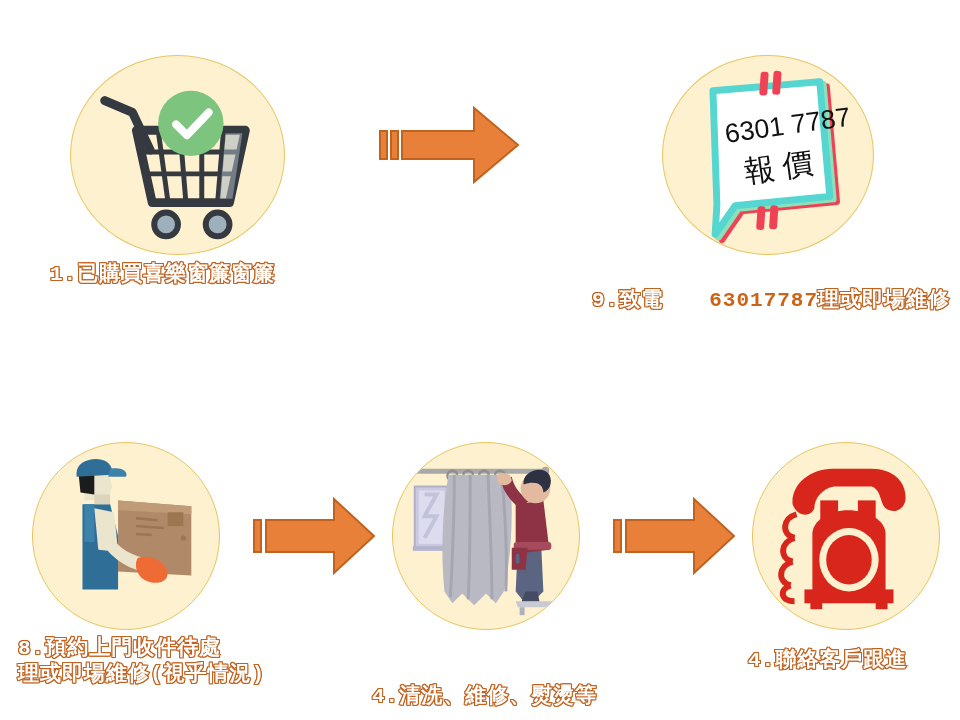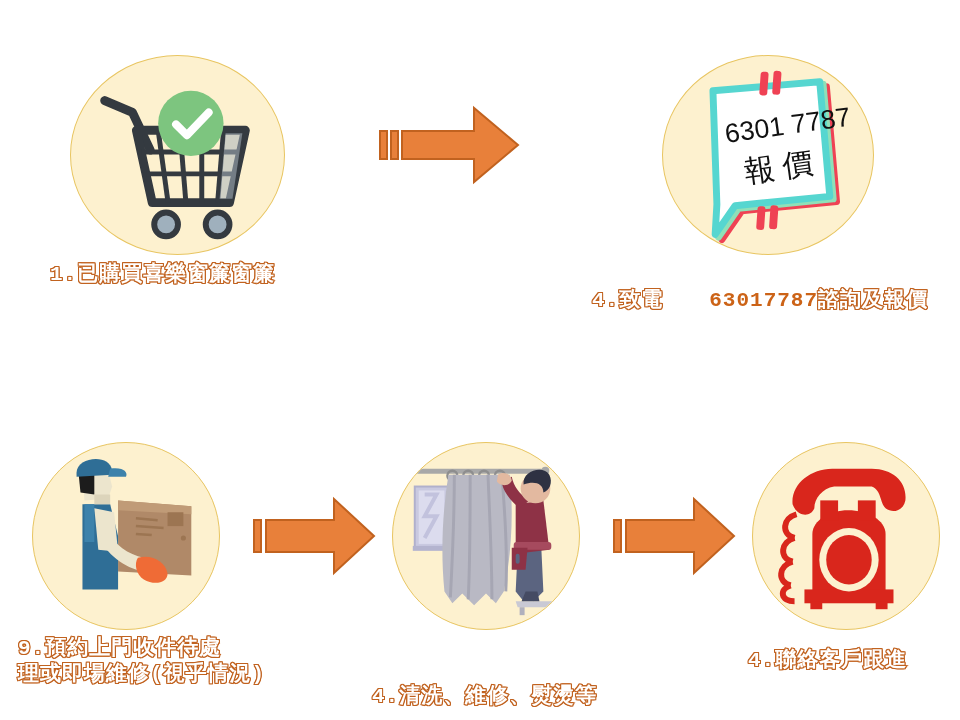--- a/index.html
+++ b/index.html
@@ -111,21 +111,21 @@
           <rect x="99" y="151" width="8" height="24" rx="3" transform="rotate(12 103 163)"></rect>
         </g>
 
         <text x="66" y="82" font-family="Liberation Sans, sans-serif" font-size="27" fill="#111">6301 7787</text>
         <text x="80" y="124" font-family="Liberation Serif, serif" font-size="31" fill="#111">報 價</text>
       </g>
     </svg>
   </div>
 
   <div class="step-label" style="left:592px; top:262px; width:360px; font-size:21px;">
-    <span>4.致電</span><span class="phone-num">63017787</span><span>諮詢及報價</span>
+    <span>9.致電</span><span class="phone-num">63017787</span><span>理或即場維修</span>
   </div>
 
   <div class="circle" style="left:32px; top:442px; width:188px; height:188px;">
     <svg viewBox="0 0 188 188">
 
       <path d="M86 58 L160 64 L160 134 L86 130 Z" fill="#b08968"></path>
       <path d="M86 58 L160 64 L160 72 L86 68 Z" fill="#c09b77"></path>
       <rect x="136" y="70" width="16" height="14" fill="#9c7552"></rect>
       <g stroke="#9c7552" stroke-width="2.5">
         <path d="M104 76 L126 78"></path>
@@ -147,21 +147,21 @@
 
       <path d="M46 30 L62 28 L62 52 L48 50 Z" fill="#1c1c1c"></path>
 
       <path d="M44 30 C44 14 78 10 80 28 L80 32 L44 34 Z" fill="#2f6e96"></path>
       <path d="M78 26 C92 24 96 30 94 34 L76 34 Z" fill="#3d82ab"></path>
 
       <path d="M62 52 L78 52 L78 62 L62 62 Z" fill="#dcd4bb"></path>
     </svg>
   </div>
 
-  <div class="step-label" style="left:18px; top:636px; width:320px; font-size:21px;">9.預約上門收件待處
+  <div class="step-label" style="left:18px; top:636px; width:320px; font-size:21px;">8.預約上門收件待處
 理或即場維修(視乎情況)</div>
 
   <div class="arrow" style="left:252px; top:494px; width:126px; height:84px;">
     <svg viewBox="0 0 126 84">
       <g fill="#e8803a" stroke="#c1621f" stroke-width="2">
         <rect x="2" y="26" width="7" height="32"></rect>
         <path d="M14 26 L82 26 L82 5 L122 42 L82 79 L82 58 L14 58 Z"></path>
       </g>
     </svg>
   </div>

